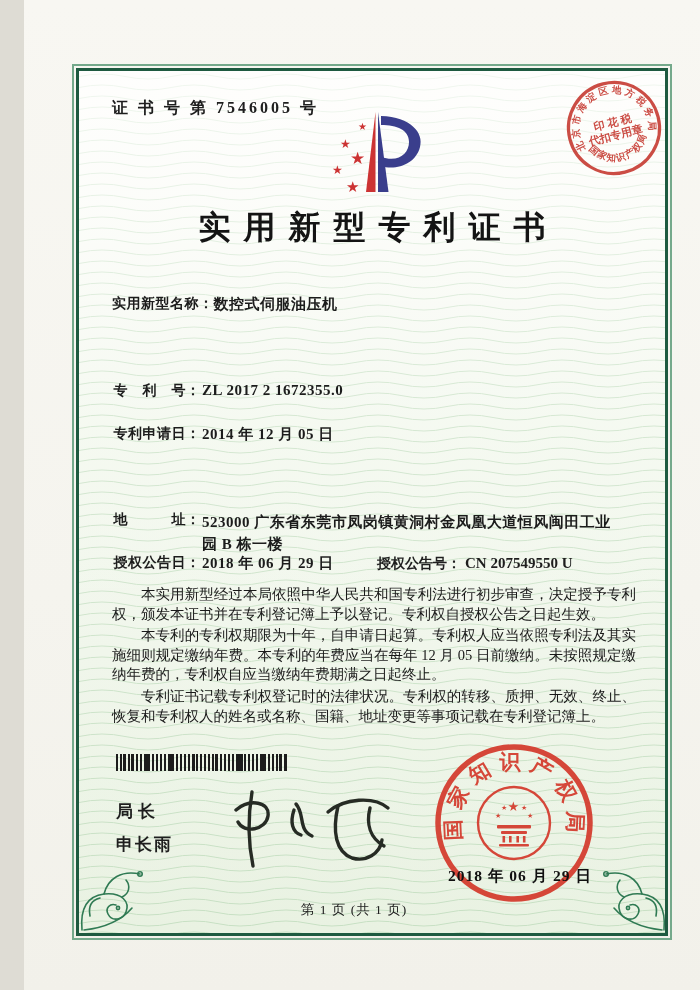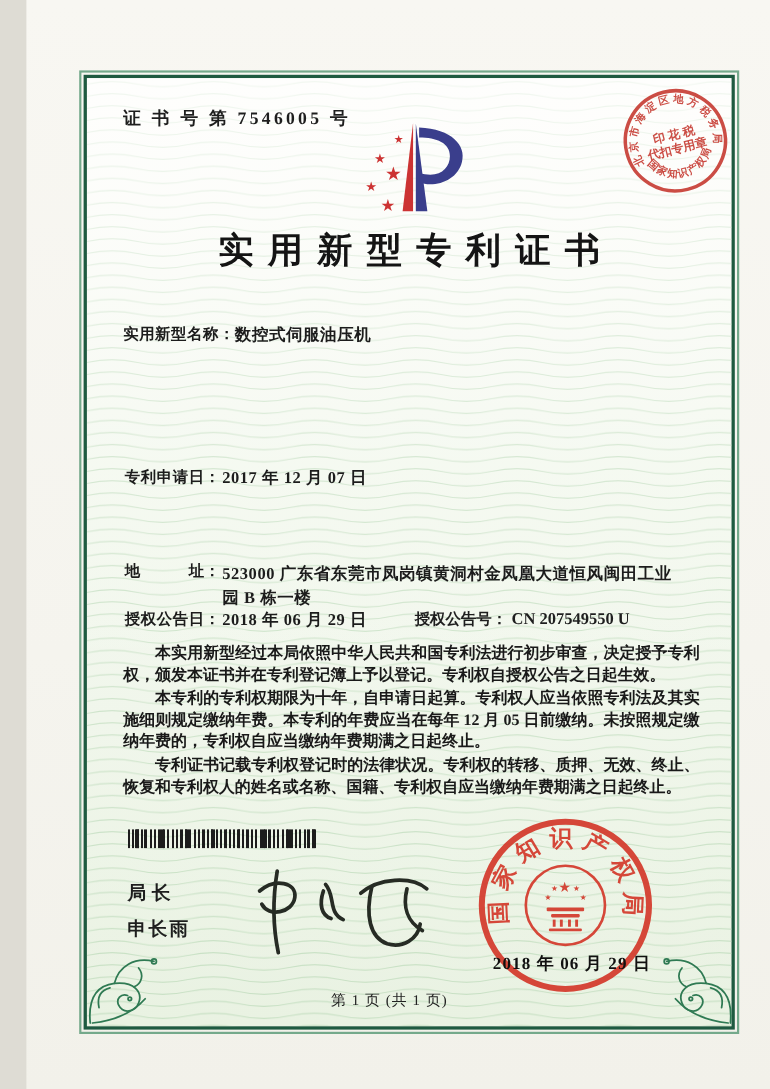--- a/index.html
+++ b/index.html
@@ -27,21 +27,21 @@
        font-weight:600;color:#1c1c1c;}
   .row .lb{flex:0 0 90px;font-size:14px;letter-spacing:.5px;white-space:nowrap;text-align:center;}
   .row .val{font-size:15px;letter-spacing:.5px;}
   .row .val.wrap{width:424px;}
   .grant-no{position:absolute;left:353px;top:554px;font-weight:600;z-index:3;white-space:nowrap;}
   .grant-no .lb{font-size:14px;text-align:center;}
   .grant-no .val{font-size:15px;}
   
   .paras{position:absolute;left:88px;top:585px;width:524px;z-index:3;
          font-size:14.5px;line-height:19.6px;text-align:justify;color:#191919;}
-  .paras p{margin:0 0 2px 0;text-indent:2em;font-weight:bold;}
+  .paras p{margin:0 0 2px 0;text-indent:2em;}
   
   .barcode{position:absolute;left:92px;top:754px;width:172px;height:17px;z-index:3;
     background:
       repeating-linear-gradient(90deg,#1c1c1c 0 2px,rgba(0,0,0,0) 2px 4px),
       repeating-linear-gradient(90deg,rgba(0,0,0,0) 0 7px,#1c1c1c 7px 10px,rgba(0,0,0,0) 10px 23px),
       repeating-linear-gradient(90deg,rgba(0,0,0,0) 0 15px,#1c1c1c 15px 16px,rgba(0,0,0,0) 16px 37px);}
   .signer-title{position:absolute;left:92px;top:800px;font-size:17px;font-weight:600;
                 letter-spacing:5px;z-index:3;}
   .signer-name{position:absolute;left:92px;top:833px;font-size:17px;font-weight:600;
                letter-spacing:2px;z-index:3;}
@@ -114,41 +114,45 @@
     <polygon points="68,8 68,88 78.5,88" fill="#3a3e8c"></polygon>
     <path d="M71 12 C 101 13, 114 29, 110 43 C 106 60, 86 67, 71 62 L71 53 C 89 59, 99 49, 99 38 C 99 26, 87 21, 71 21 Z" fill="#3a3e8c"></path>
   </svg>
 
   <div class="title">实用新型专利证书</div>
 
   <div class="row" style="top:295px">
     <span class="lb">实用新型名称：</span>
     <span class="val">数控式伺服油压机</span>
   </div>
+  <div class="row" style="top:382px">
+    <span class="lb">专　利　号：</span>
+    <span class="val">ZL 2017 2 1672355.0</span>
+  </div>
   <div class="row" style="top:425px">
     <span class="lb">专利申请日：</span>
-    <span class="val">2017 年 12 月 07 日</span>
+    <span class="val">2014 年 12 月 05 日</span>
   </div>
   <div class="row" style="top:511px">
     <span class="lb">地　　　址：</span>
     <span class="val wrap" style="line-height:22px">523000 广东省东莞市凤岗镇黄洞村金凤凰大道恒风闽田工业园 B 栋一楼</span>
   </div>
   <div class="row" style="top:554px">
     <span class="lb">授权公告日：</span>
     <span class="val">2018 年 06 月 29 日</span>
   </div>
   <div class="grant-no">
     <span class="lb">授权公告号：</span>
     <span class="val">CN 207549550 U</span>
   </div>
 
   <div class="paras">
     <p>本实用新型经过本局依照中华人民共和国专利法进行初步审查，决定授予专利权，颁发本证书并在专利登记簿上予以登记。专利权自授权公告之日起生效。</p>
     <p>本专利的专利权期限为十年，自申请日起算。专利权人应当依照专利法及其实施细则规定缴纳年费。本专利的年费应当在每年 12 月 05 日前缴纳。未按照规定缴纳年费的，专利权自应当缴纳年费期满之日起终止。</p>
-    <p>专利证书记载专利权登记时的法律状况。专利权的转移、质押、无效、终止、恢复和专利权人的姓名或名称、国籍、专利权自应当缴纳年费期满之日起终止。</p>
+    <p>专利证书记载专利权登记时的法律状况。专利权的转移、质押、无效、终止、恢复和专利权人的姓名或名称、国籍、地址变更等事项记载在专利登记簿上。</p>
   </div>
 
   <div class="barcode"></div>
 
   <div class="signer-title">局长</div>
   <div class="signer-name">申长雨</div>
 
   <svg class="signature" viewBox="0 0 185 92">
     <g fill="none" stroke="#262b24" stroke-width="3.4" stroke-linecap="round">
       <path d="M30 12 C 26 36, 26 62, 31 86"></path>

